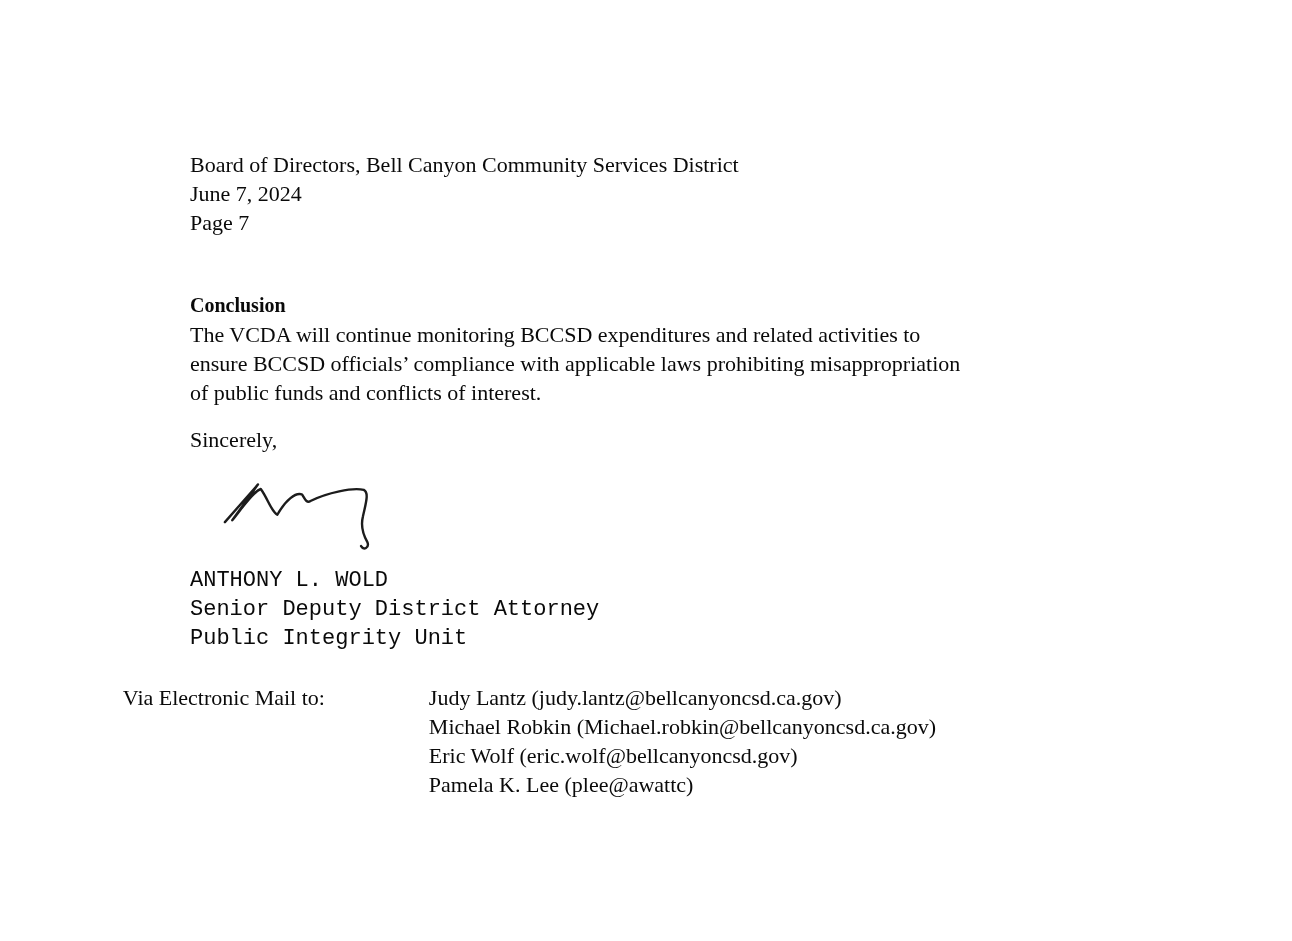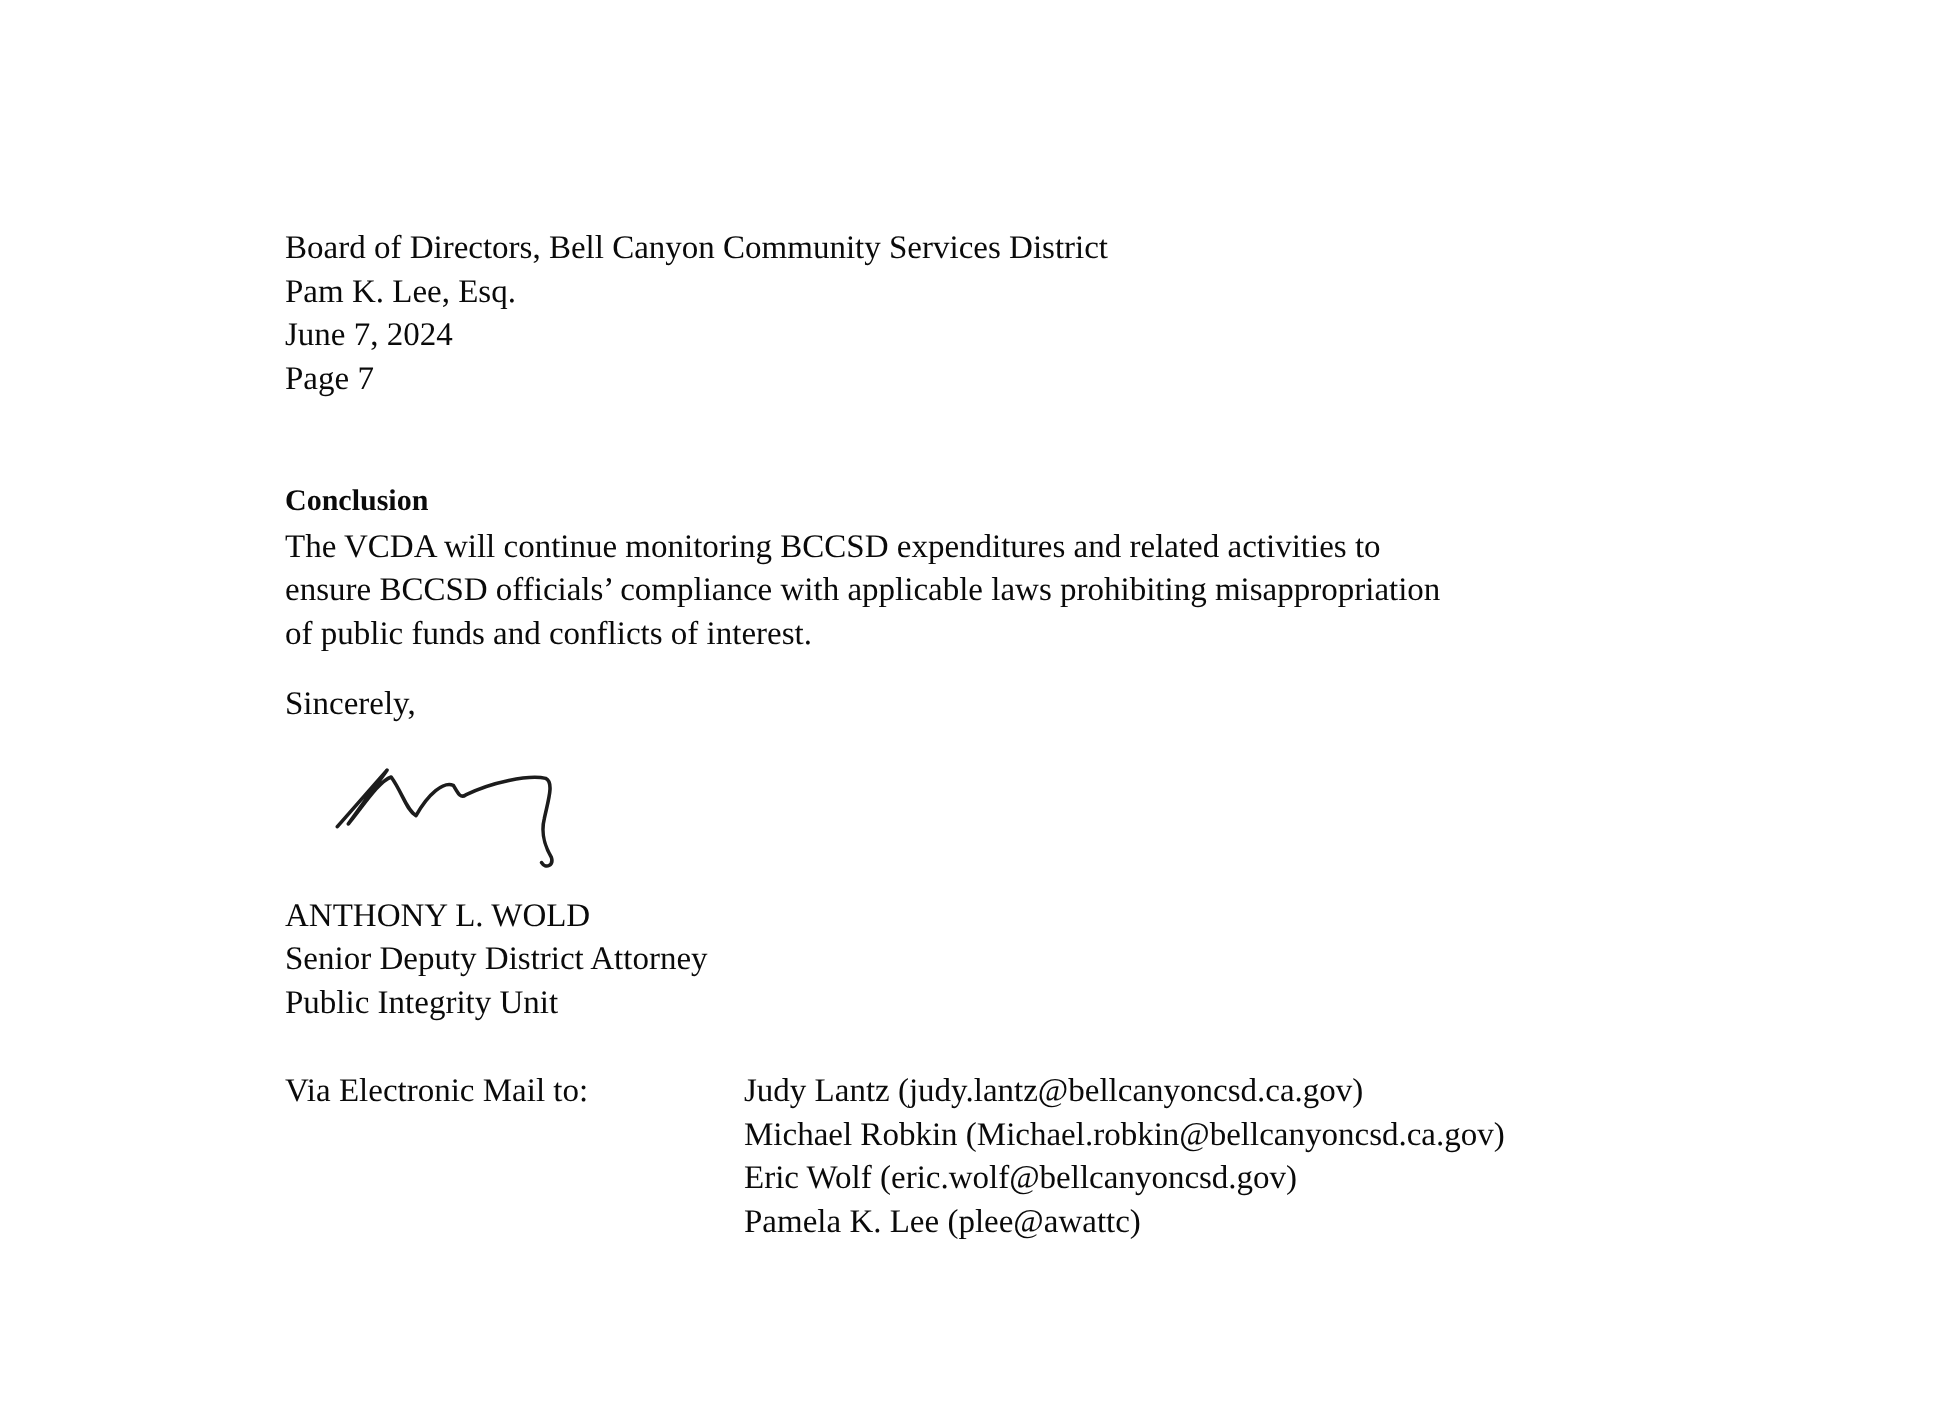--- a/index.html
+++ b/index.html
@@ -32,41 +32,42 @@
   .salutation {
     margin-top: 18px;
   }
   .signature-wrap {
     margin-top: 12px;
     margin-left: 16px;
     height: 92px;
   }
   .sig-block {
     margin-top: 8px;
+    font-family: Liberation Mono, monospace;
   }
   .distribution {
     margin-top: 30px;
     display: flex;
     align-items: flex-start;
+    justify-content: flex-end;
   }
   .dist-label {
     width: 306px;
     flex: 0 0 306px;
   }
   .dist-list { }
   .line { white-space: pre; }
 </style>
 </head>
 <body>
 
 <div class="page">
 
   <div class="header-block">
     <div class="line">Board of Directors, Bell Canyon Community Services District</div>
-    <div class="line">Pam K. Lee, Esq.</div>
     <div class="line">June 7, 2024</div>
     <div class="line">Page 7</div>
   </div>
 
   <div class="section-heading">Conclusion</div>
 
   <div class="paragraph">
     <div class="line">The VCDA will continue monitoring BCCSD expenditures and related activities to</div>
     <div class="line">ensure BCCSD officials’ compliance with applicable laws prohibiting misappropriation</div>
     <div class="line">of public funds and conflicts of interest.</div>

